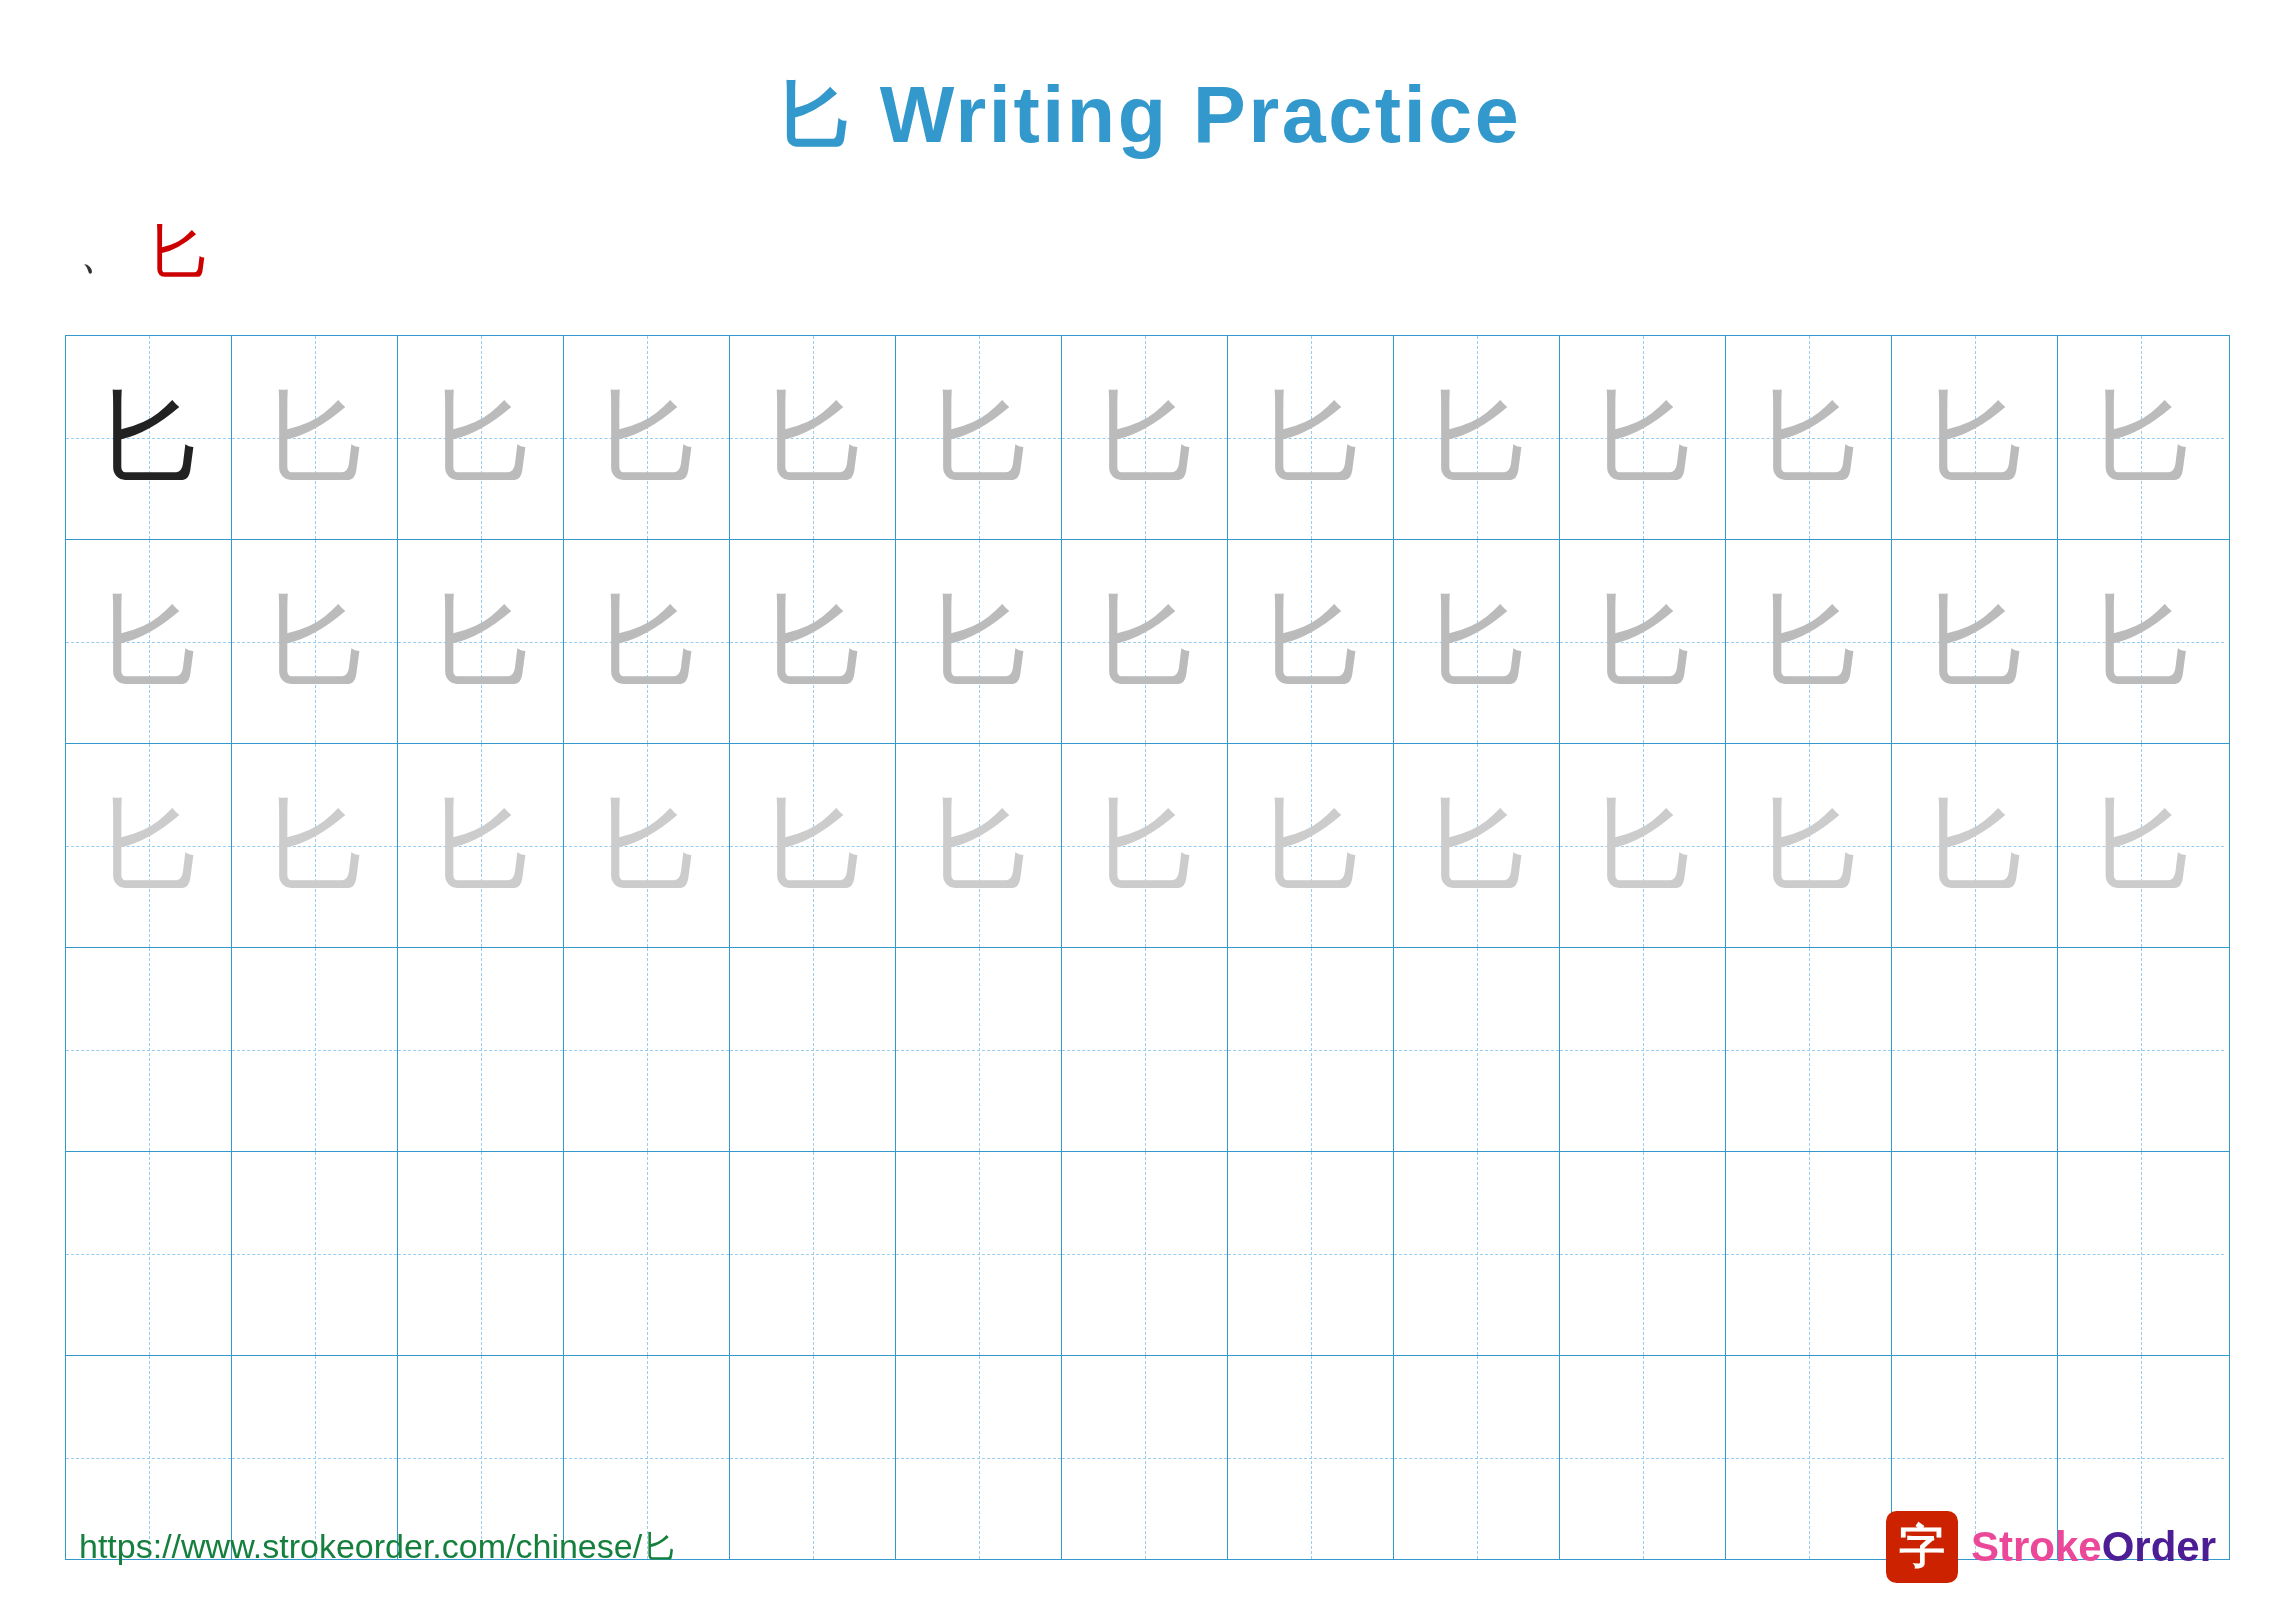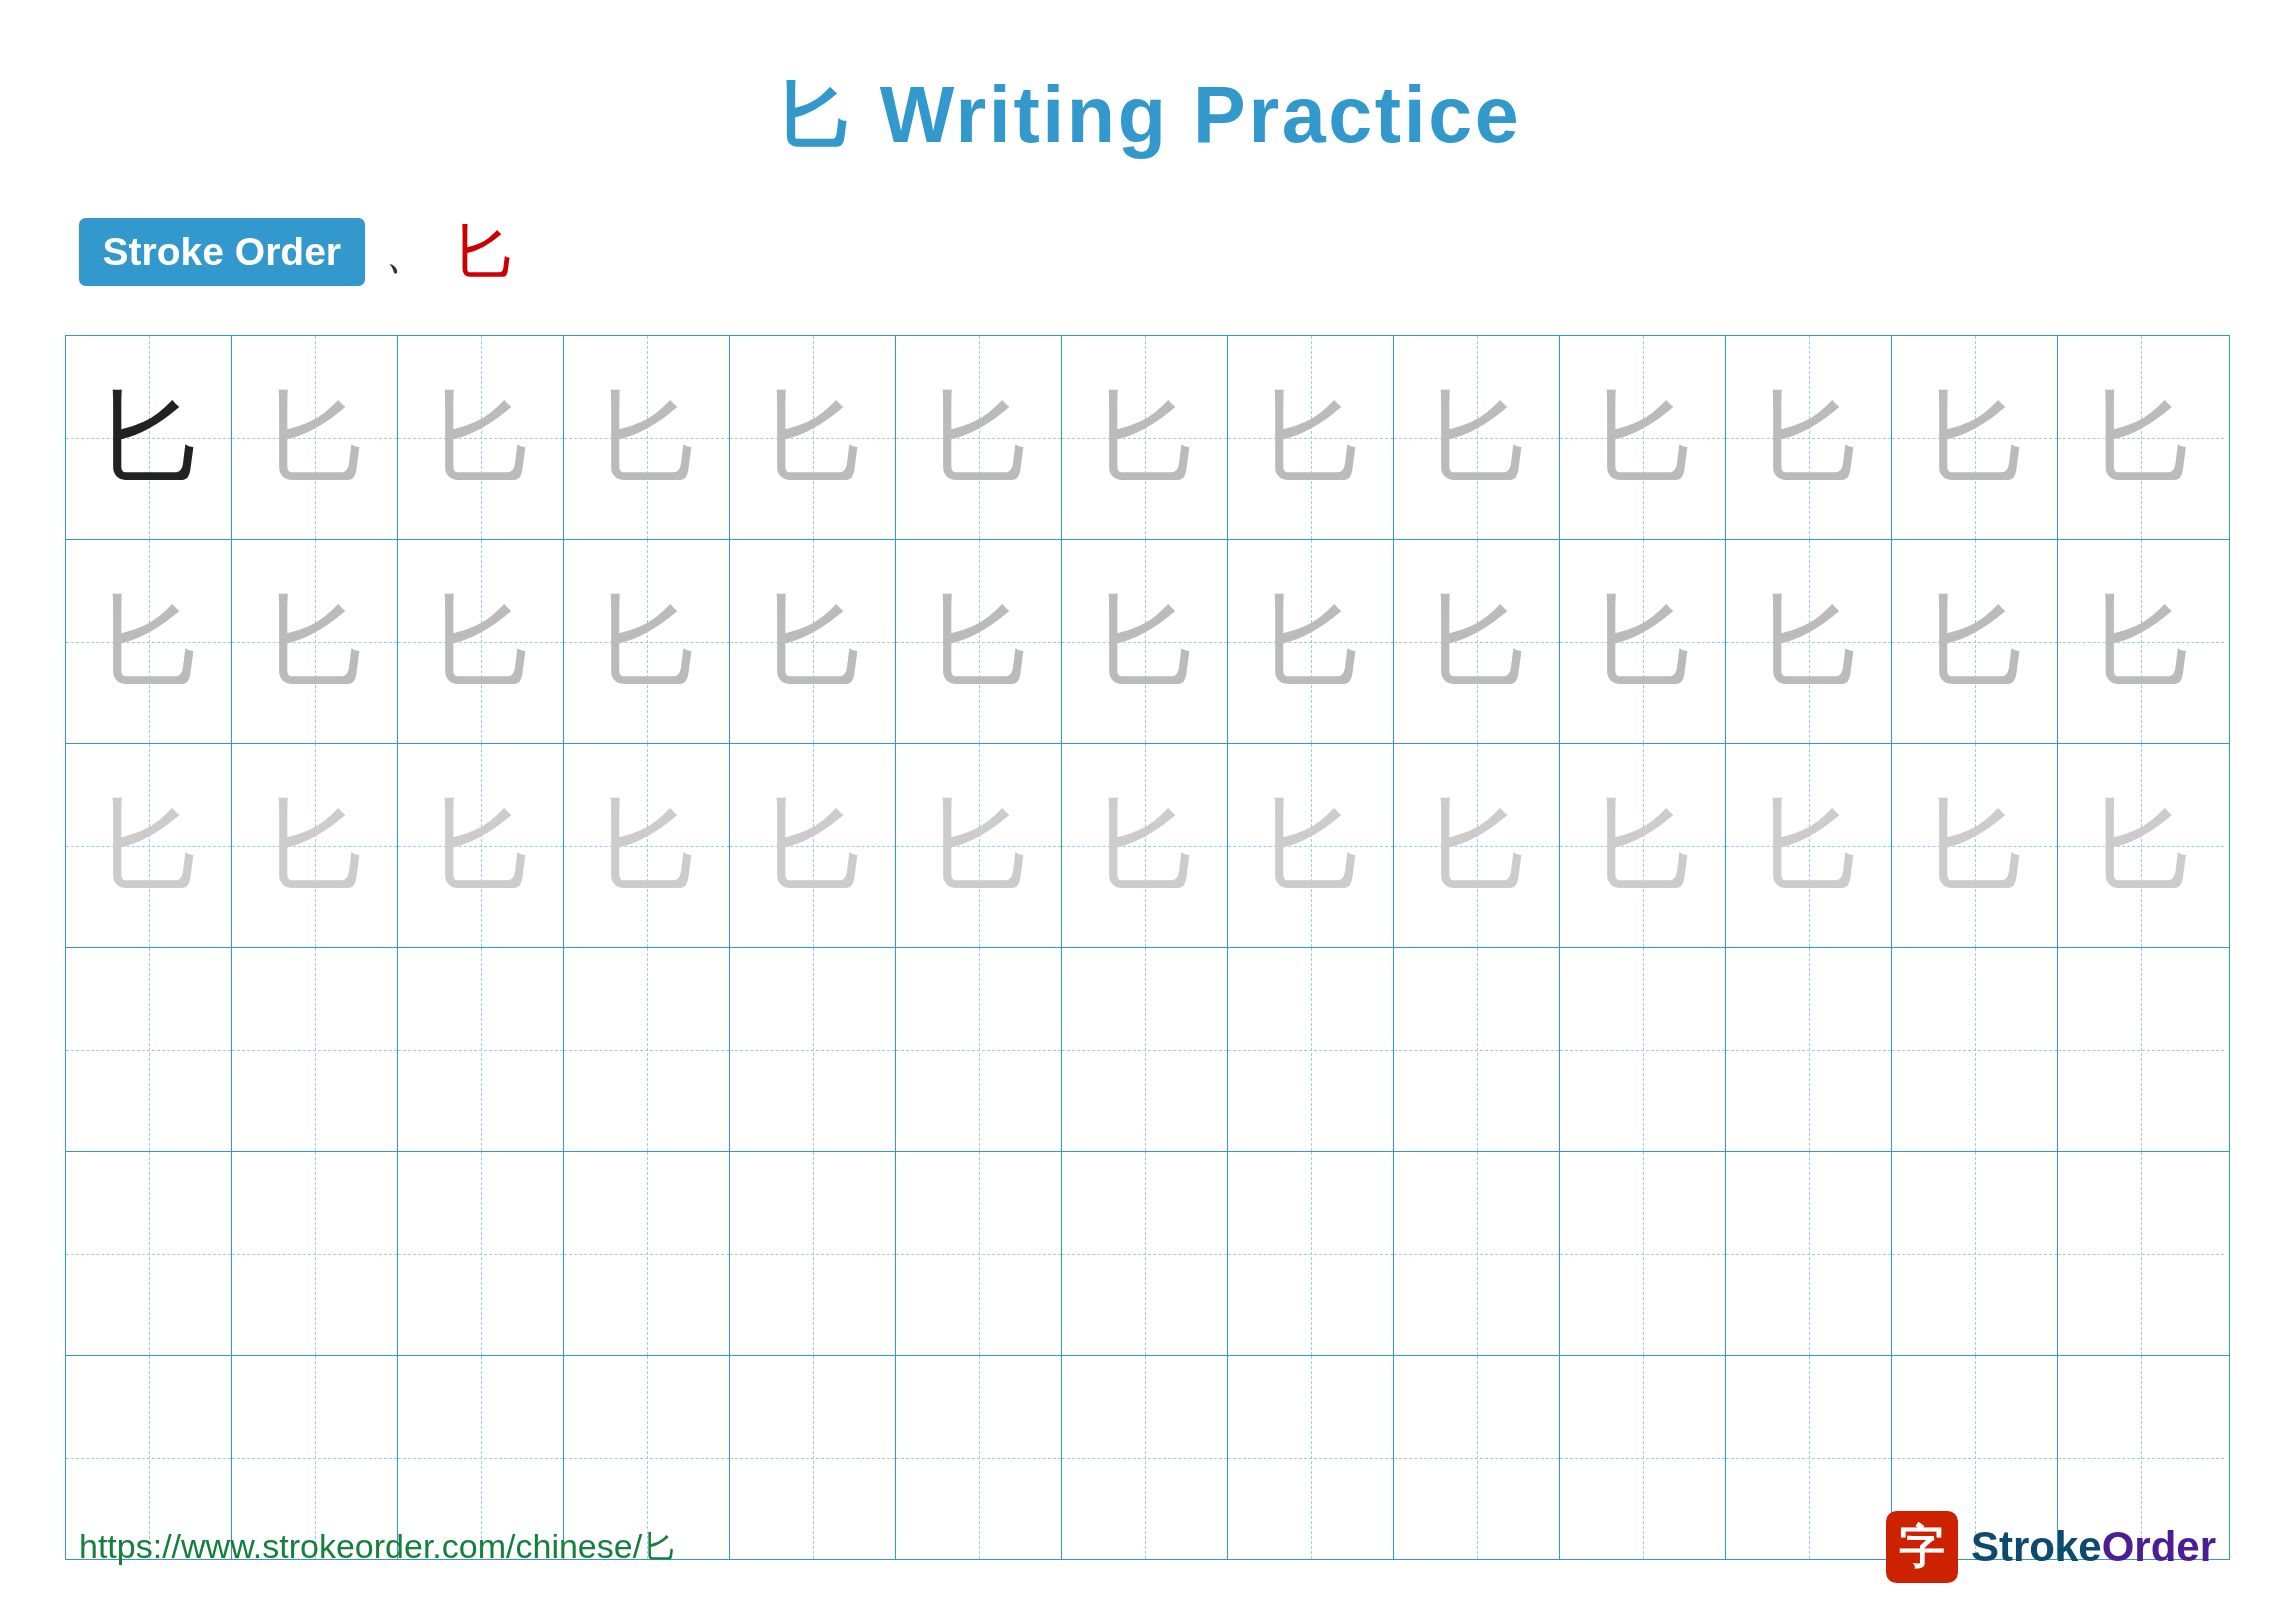--- a/index.html
+++ b/index.html
@@ -163,23 +163,20 @@
     }
   </style>
 </head>
 <body>
 
 <div class="page-title">
   <span>匕 Writing Practice</span>
 </div>
 
 <div class="stroke-order-section">
-  <div class="stroke-order-badge">
-    <span>Stroke Order</span>
-  </div>
   <span class="stroke-arrow">、</span>
   <span class="stroke-char-red">匕</span>
 </div>
 
 <div class="grid-container">
 
   <div class="grid-row">
     <div class="grid-cell">
       <span class="char-in-cell char-dark">匕</span>
     </div>
@@ -356,15 +353,15 @@
 </div>
 
 <div class="footer-left">
   <span>https://www.strokeorder.com/chinese/匕</span>
 </div>
 
 <div class="footer-right">
   <div class="logo-icon">
     <span>字</span>
   </div>
-  <span class="logo-text"><span style="color:#0c4a6e">Stroke</span><span style="color:#4c1d95">Order</span></span>
+  <span class="logo-text"><span style="color:#ec4899">Stroke</span><span style="color:#4c1d95">Order</span></span>
 </div>
 
 
 </body></html>

